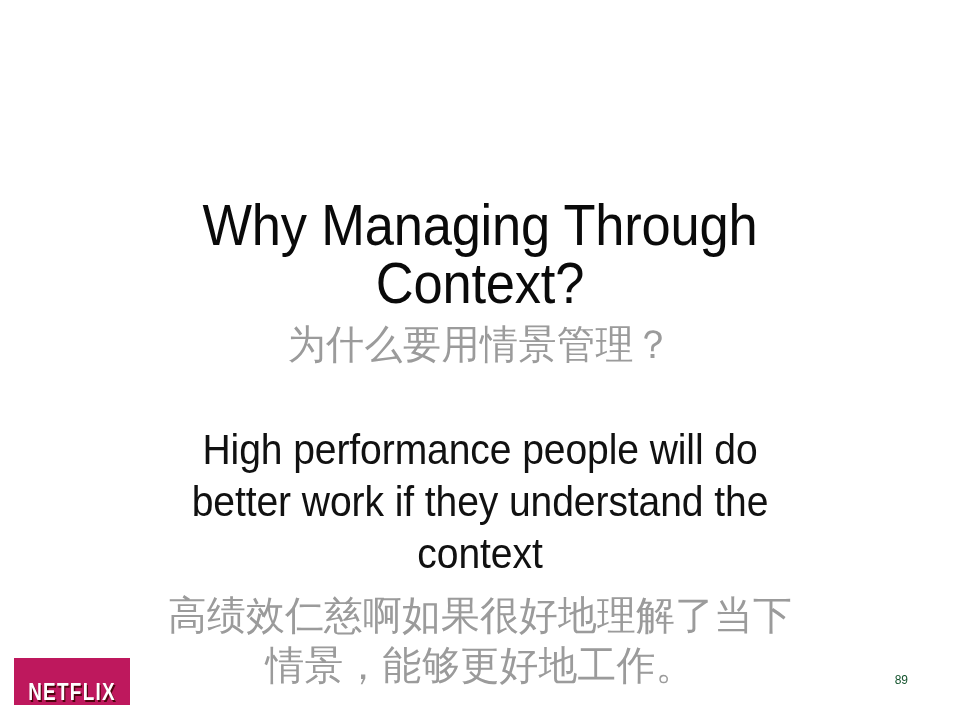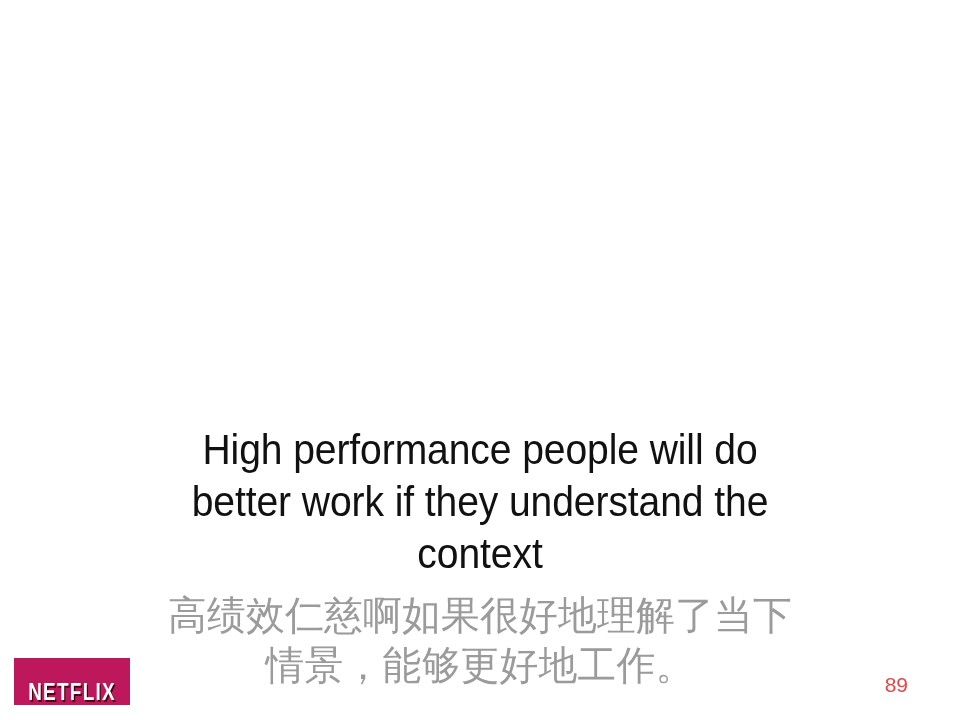--- a/index.html
+++ b/index.html
@@ -108,30 +108,34 @@
     transform-origin: 50% 50%;
     text-shadow: 1.5px 1.5px 0 rgba(60, 0, 0, 0.85);
     white-space: nowrap;
   }
 
   
   #page-number {
     position: absolute;
     right: 52px;
     top: 673px;
-    font-size: 21px;
-    color: #ef4444;
+    font-size: 12px;
+    color: #14532d;
     font-weight: 400;
   }
 </style>
 </head>
 <body>
 
 <div id="slide">
 
+  <div id="title-block">
+    <div id="slide-title">Why Managing Through Context?</div>
+    <div id="slide-title-cn">为什么要用情景管理？</div>
+  </div>
 
   <div id="body-block">
     <div id="body-text">High performance people will do better work if they understand the context</div>
     <div id="body-text-cn">高绩效仁慈啊如果很好地理解了当下情景，能够更好地工作。</div>
   </div>
 
   <div id="netflix-logo">
     <span id="netflix-wordmark">NETFLIX</span>
   </div>
 

